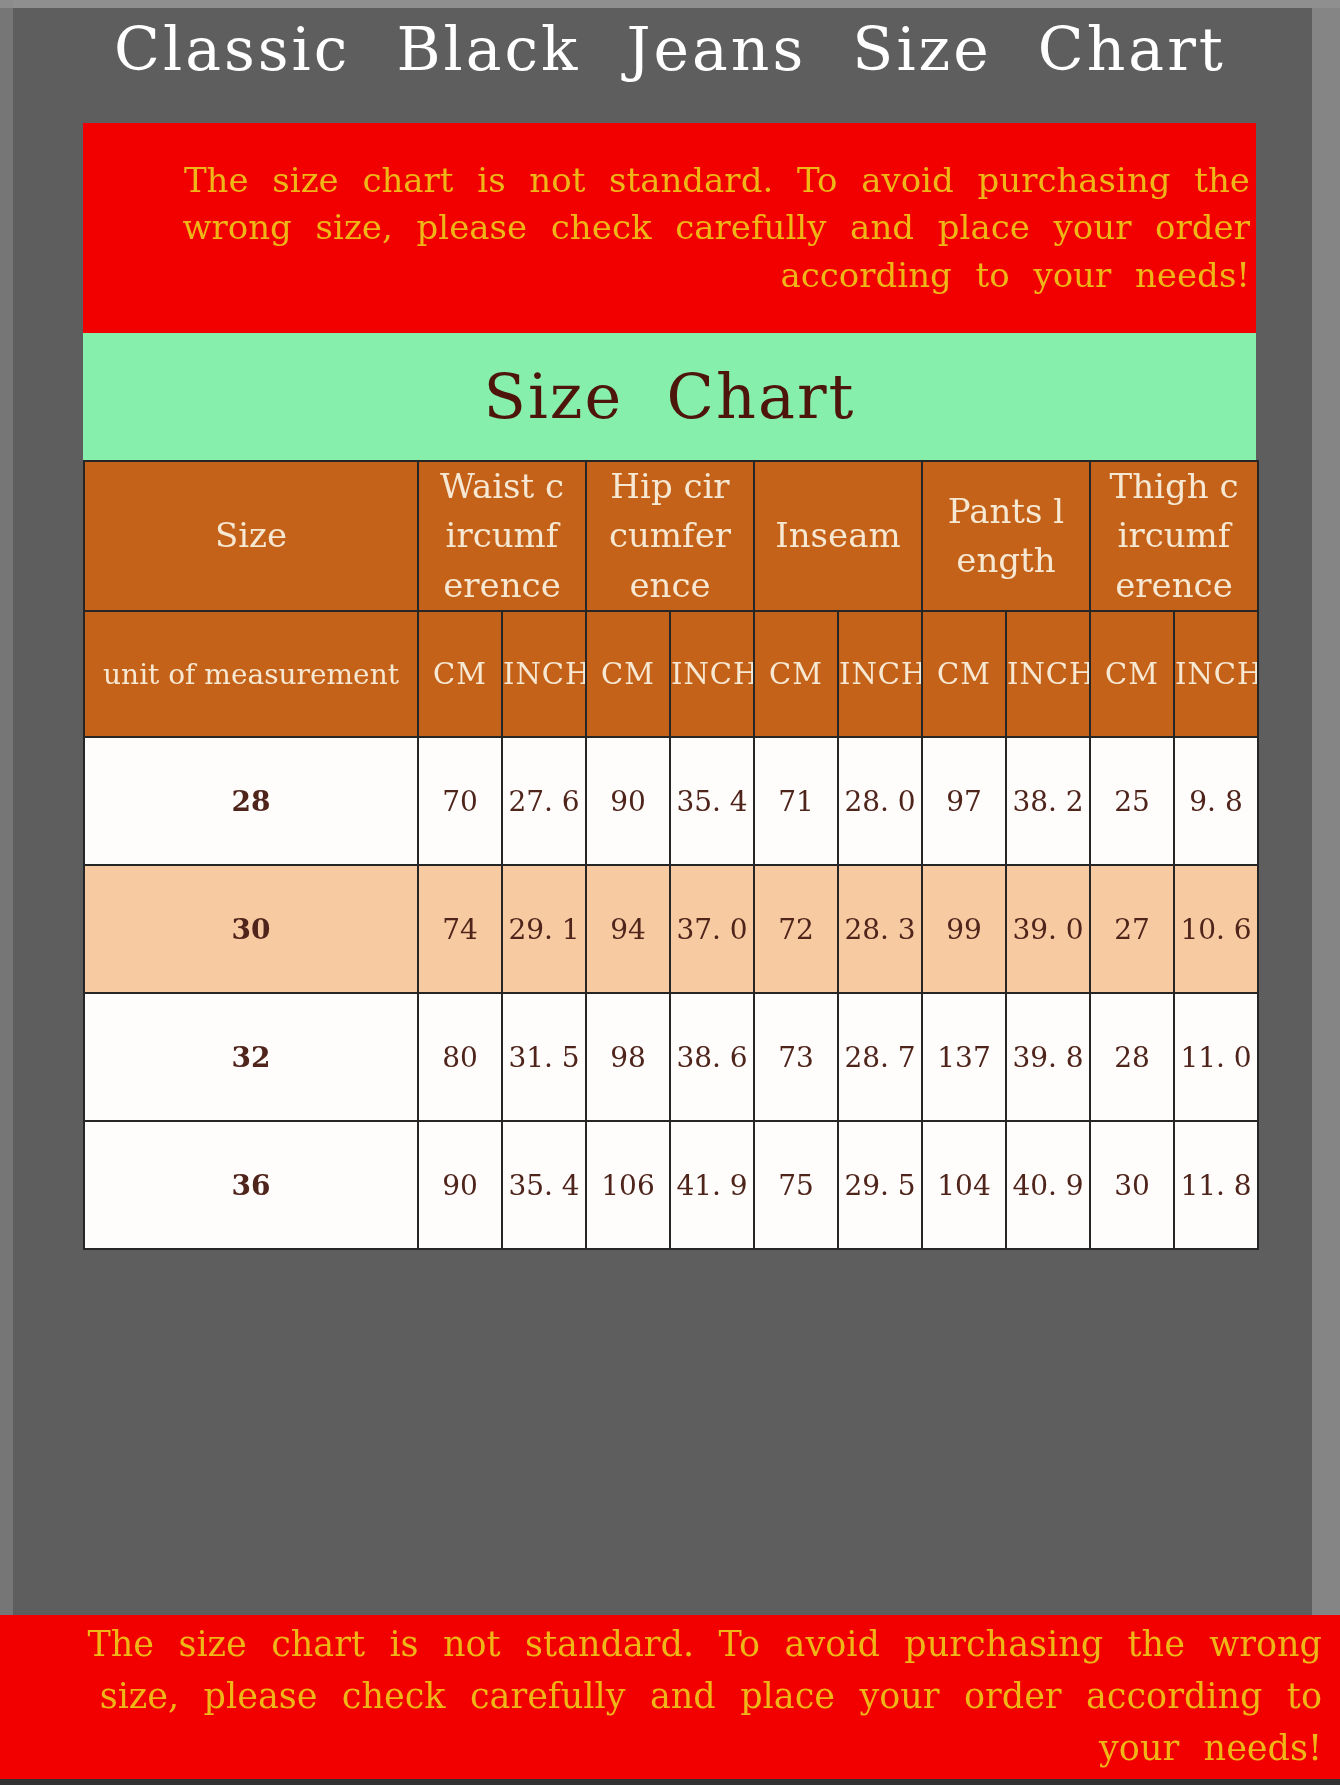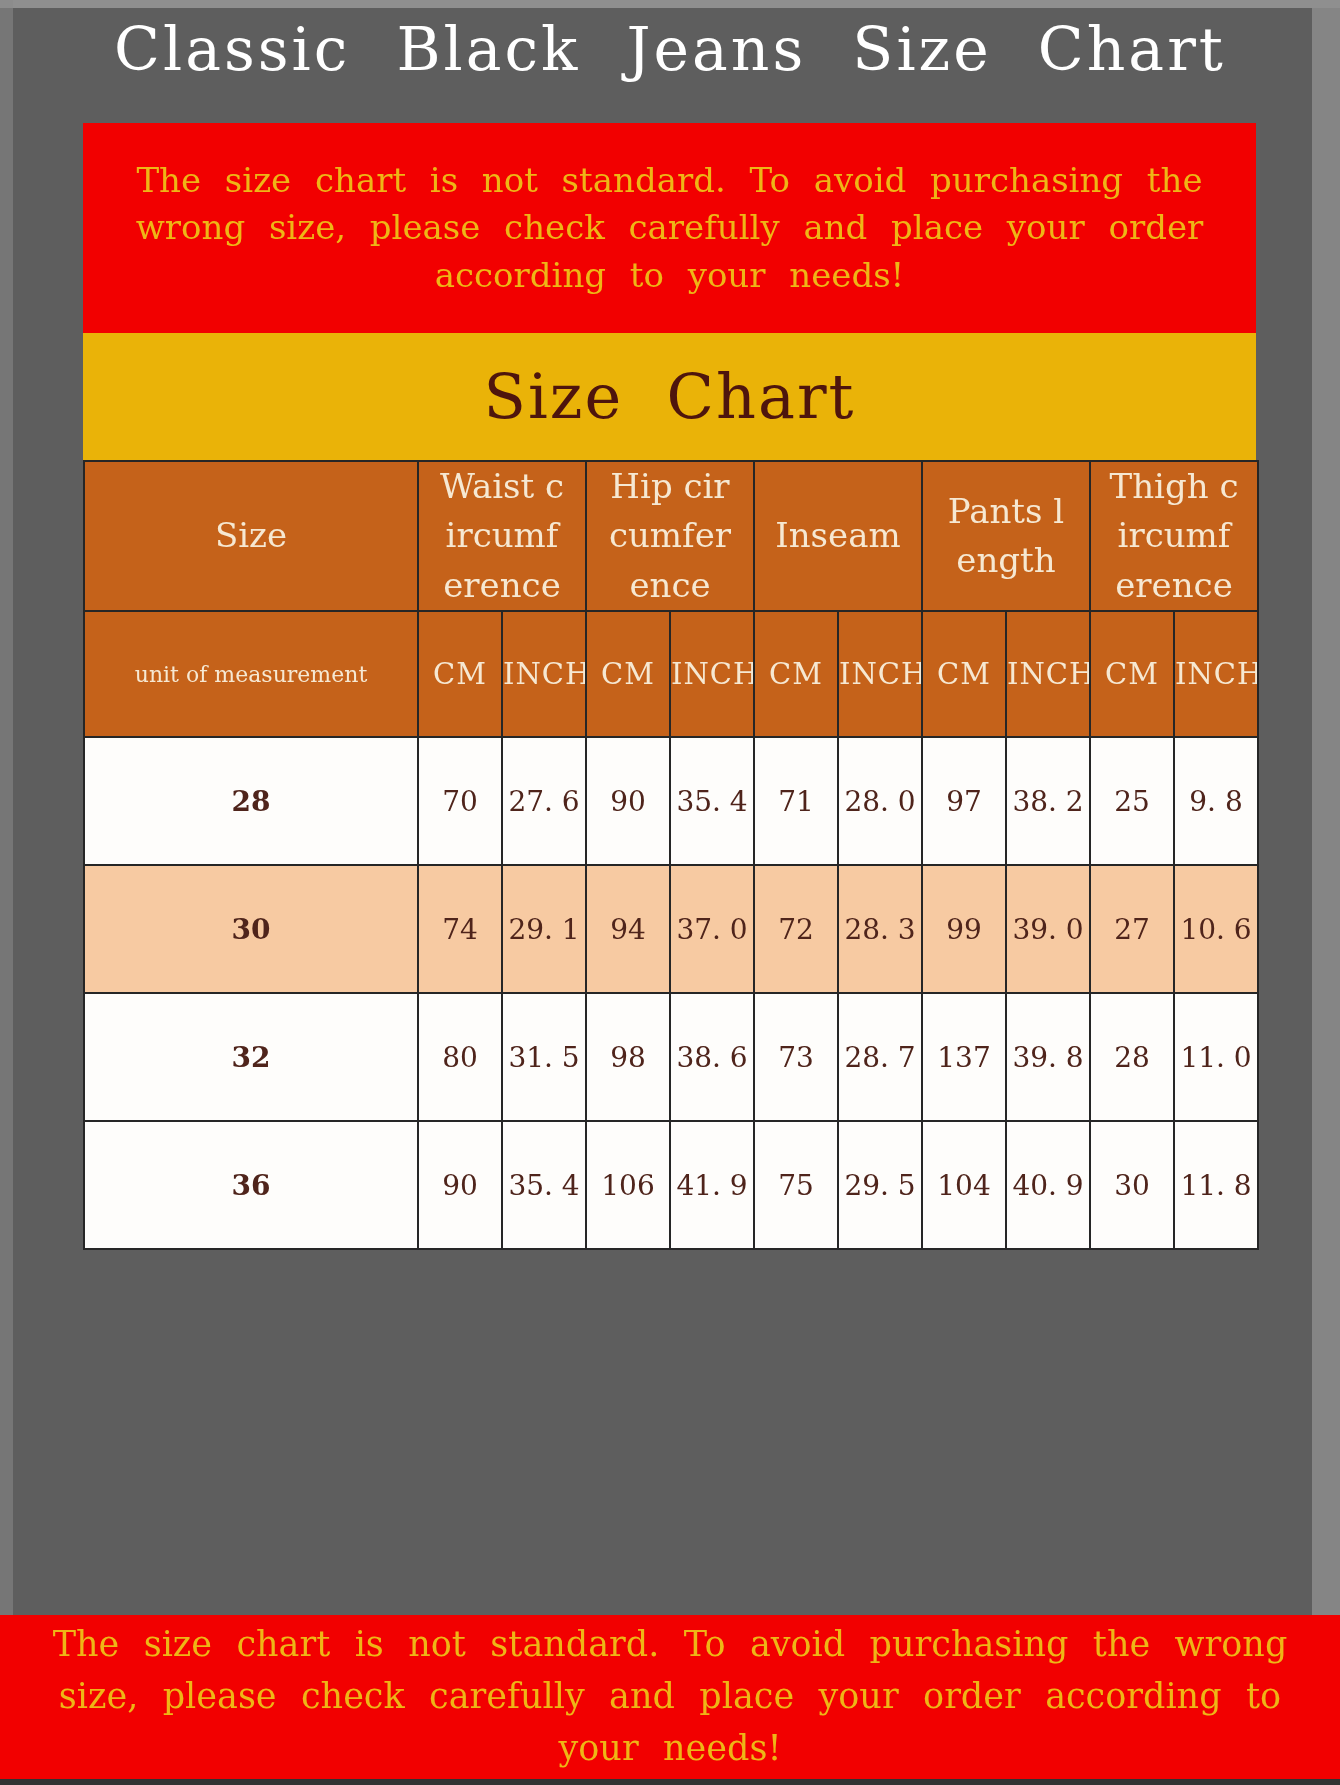--- a/index.html
+++ b/index.html
@@ -15,34 +15,34 @@
   .frame-bottom { position:absolute; left:0; bottom:0; width:100%; height:6px; background:#323232; }
 
   .main-title {
     position:absolute; left:0; right:0; top:14px; margin:0;
     text-align:center; color:#ffffff; font-weight:normal;
     font-size:60px; letter-spacing:3px; word-spacing:0.40em; white-space:nowrap;
   }
   .banner {
     position:absolute; background:#f20000; color:#eeb616;
     display:flex; align-items:center; justify-content:center;
-    text-align:center; box-sizing:border-box;
+    text-align:right; box-sizing:border-box;
   }
   .banner p { margin:0; }
   .banner-top {
     left:83px; top:123px; width:1173px; height:210px;
     font-size:34px; line-height:1.40; word-spacing:0.38em; padding:0 6px;
   }
   .banner-bottom {
     left:0; top:1615px; width:1340px; height:164px;
     font-size:35px; line-height:1.48; word-spacing:0.38em; padding:0 18px;
   }
   .subtitle-block {
     position:absolute; left:83px; top:333px; width:1173px; height:127px;
-    background:#eab308; display:flex; align-items:center; justify-content:center;
+    background:#86efac; display:flex; align-items:center; justify-content:center;
   }
   .subtitle-block h2 {
     margin:0; color:#4e150d; font-weight:normal;
     font-size:62px; letter-spacing:2px; word-spacing:0.35em;
   }
 
   table.size-table {
     position:absolute; left:83px; top:460px; width:1174px;
     border-collapse:collapse; table-layout:fixed;
   }
@@ -56,21 +56,21 @@
   .row-group-header td {
     background:#c5621a; color:#f6e8d2; height:148px;
     font-size:34px; line-height:1.45;
   }
   .row-group-header .wrap {
     display:inline-block; width:130px; word-break:break-all; text-align:center;
   }
   .row-units td {
     background:#c5621a; color:#f6e8d2; height:124px; font-size:29px; letter-spacing:1px;
   }
-  .row-units td.unit-label { font-size:22px; letter-spacing:0;text-align:center; }
+  .row-units td.unit-label { font-size:28px; letter-spacing:0;text-align:center; }
 
   .row-data td {
     height:126px; font-size:28px; color:#4f241b; background:#fefdfb;
   }
   .row-data.alt td { background:#f7caa2; }
   .row-data td.size-cell { font-weight:bold; }
 </style>
 </head>
 <body>
 

